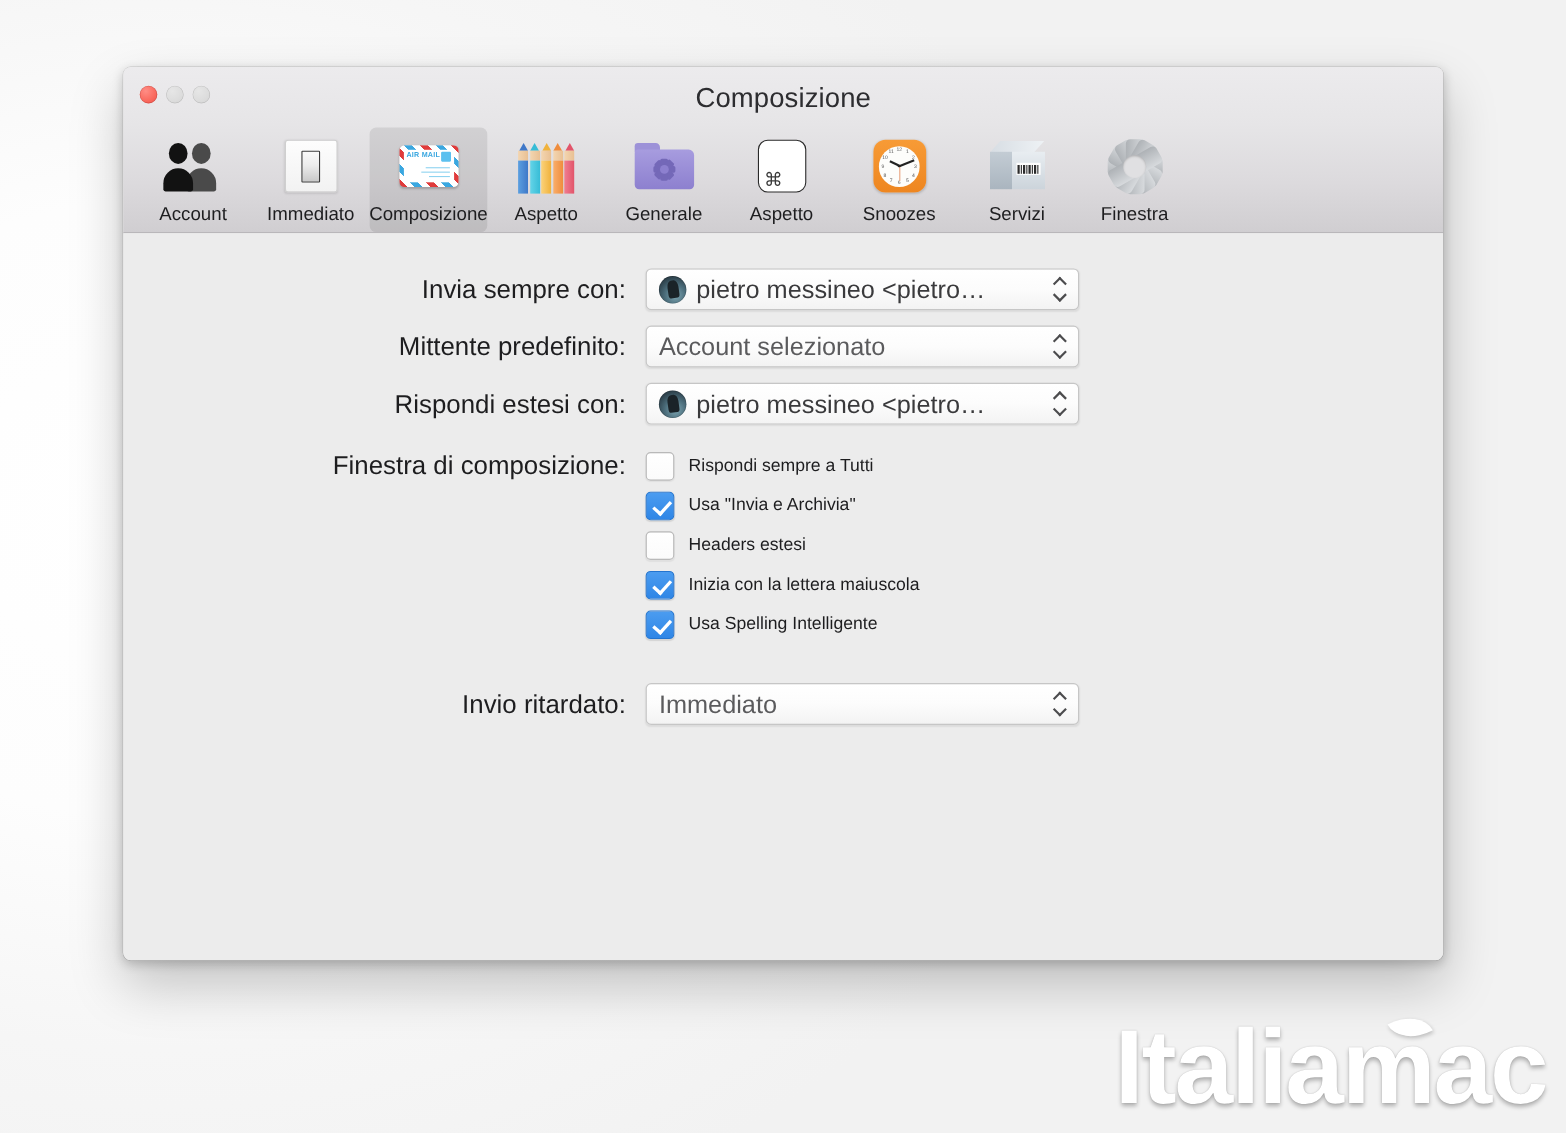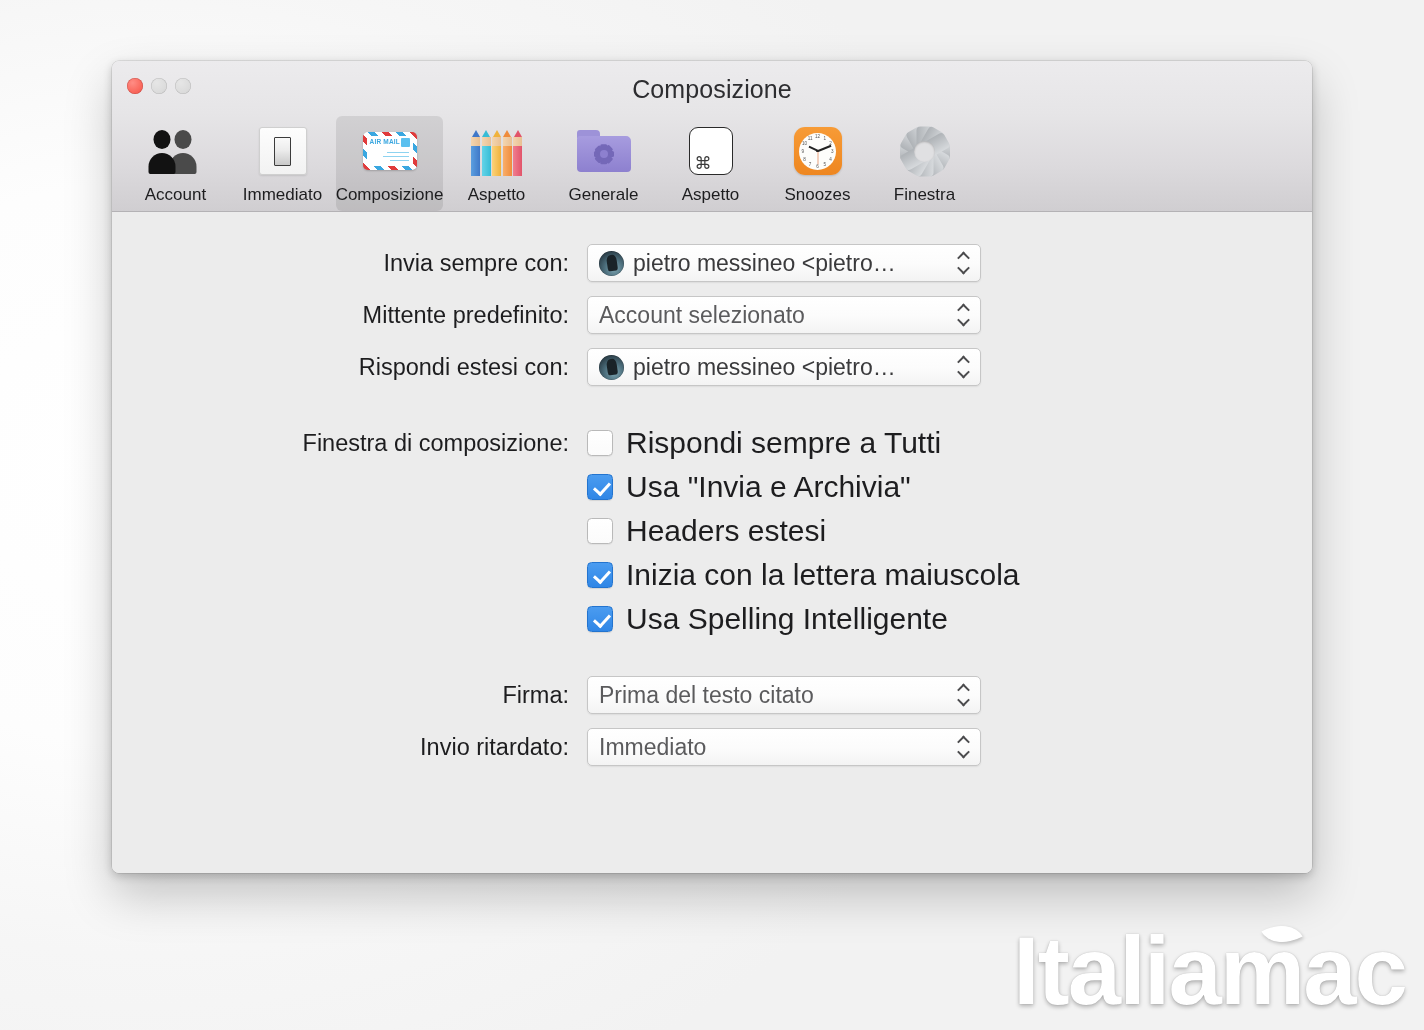--- a/index.html
+++ b/index.html
@@ -386,21 +386,21 @@
   .popup .chev i {
     display: block;
     width: 9px; height: 9px;
     border-right: 2px solid #4c4c4e;
     border-bottom: 2px solid #4c4c4e;
   }
   .popup .chev i.up { transform: rotate(-135deg) translate(-1px,-1px); }
   .popup .chev i.dn { transform: rotate(45deg) translate(-1px,-1px); }
 
   
-  .check-block { margin-top: 18px; }
+  .check-block { margin-top: 2px; }
   .check-row {
     display: flex;
     align-items: center;
     margin-bottom: 10px;
   }
   .check-row .label {
     width: 475px;
     text-align: right;
     padding-right: 18px;
     font-size: 23.5px;
@@ -427,21 +427,21 @@
   .cbox.on::after {
     content: "";
     position: absolute;
     left: 8.5px; top: 4px;
     width: 7px; height: 13px;
     border-right: 3px solid #fff;
     border-bottom: 3px solid #fff;
     transform: rotate(42deg);
   }
   .check-row .ctext {
-    font-size: 30px;
+    font-size: 16px;
     color: #1d1d1f;
     white-space: nowrap;
   }
 
   .spacer-lg { height: 30px; }
   .spacer-sm { height: 8px; }
 
   
   #watermark {
     position: absolute;
@@ -603,20 +603,40 @@
               <div class="hand sh"></div>
               <div class="hand hh"></div>
               <div class="hand mh"></div>
               <div class="pin"></div>
             </div>
           </div>
         </div>
         <div class="tlabel">Snoozes</div>
       </div>
 
+      <div class="tab">
+        <div class="ticon">
+          <div class="ic-box">
+            <div class="top"></div>
+            <div class="left"></div>
+            <div class="right"></div>
+            <div class="barcode">
+                <i></i>
+                <i></i>
+                <i></i>
+                <i></i>
+                <i></i>
+                <i></i>
+                <i></i>
+                <i></i>
+              </div>
+          </div>
+        </div>
+        <div class="tlabel">Servizi</div>
+      </div>
 
       <div class="tab">
         <div class="ticon">
           <div class="ic-biggear">
             <span class="gr2"></span>
               <span class="gr2"></span>
               <span class="gr2"></span>
             <span class="gr2"></span>
               <span class="gr2"></span>
               <span class="gr2"></span>
@@ -698,30 +718,20 @@
       <div class="check-row">
         <div class="label"></div>
         <div class="cbox on"></div>
         <div class="ctext">Usa Spelling Intelligente</div>
       </div>
 
     </div>
 
     <div class="spacer-lg"></div>
 
-    <div class="row">
-      <div class="label">Firma:</div>
-      <div class="popup dim">
-        <span class="ptext">Prima del testo citato</span>
-        <span class="chev">
-            <i class="up"></i>
-            <i class="dn"></i>
-          </span>
-      </div>
-    </div>
 
     <div class="row">
       <div class="label">Invio ritardato:</div>
       <div class="popup dim">
         <span class="ptext">Immediato</span>
         <span class="chev">
             <i class="up"></i>
             <i class="dn"></i>
           </span>
       </div>

